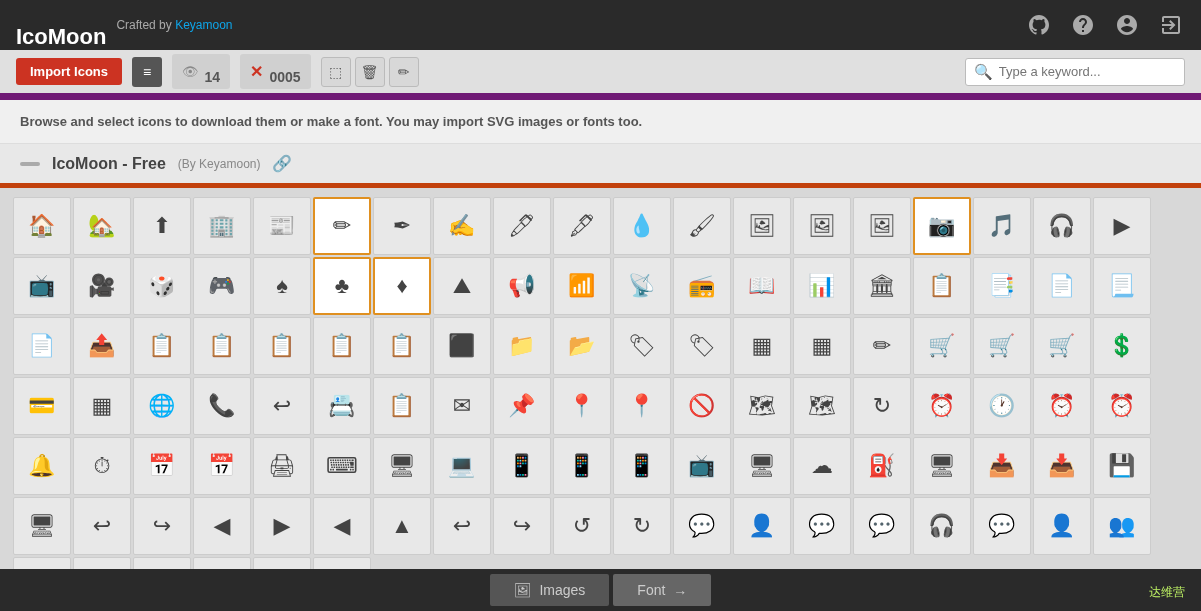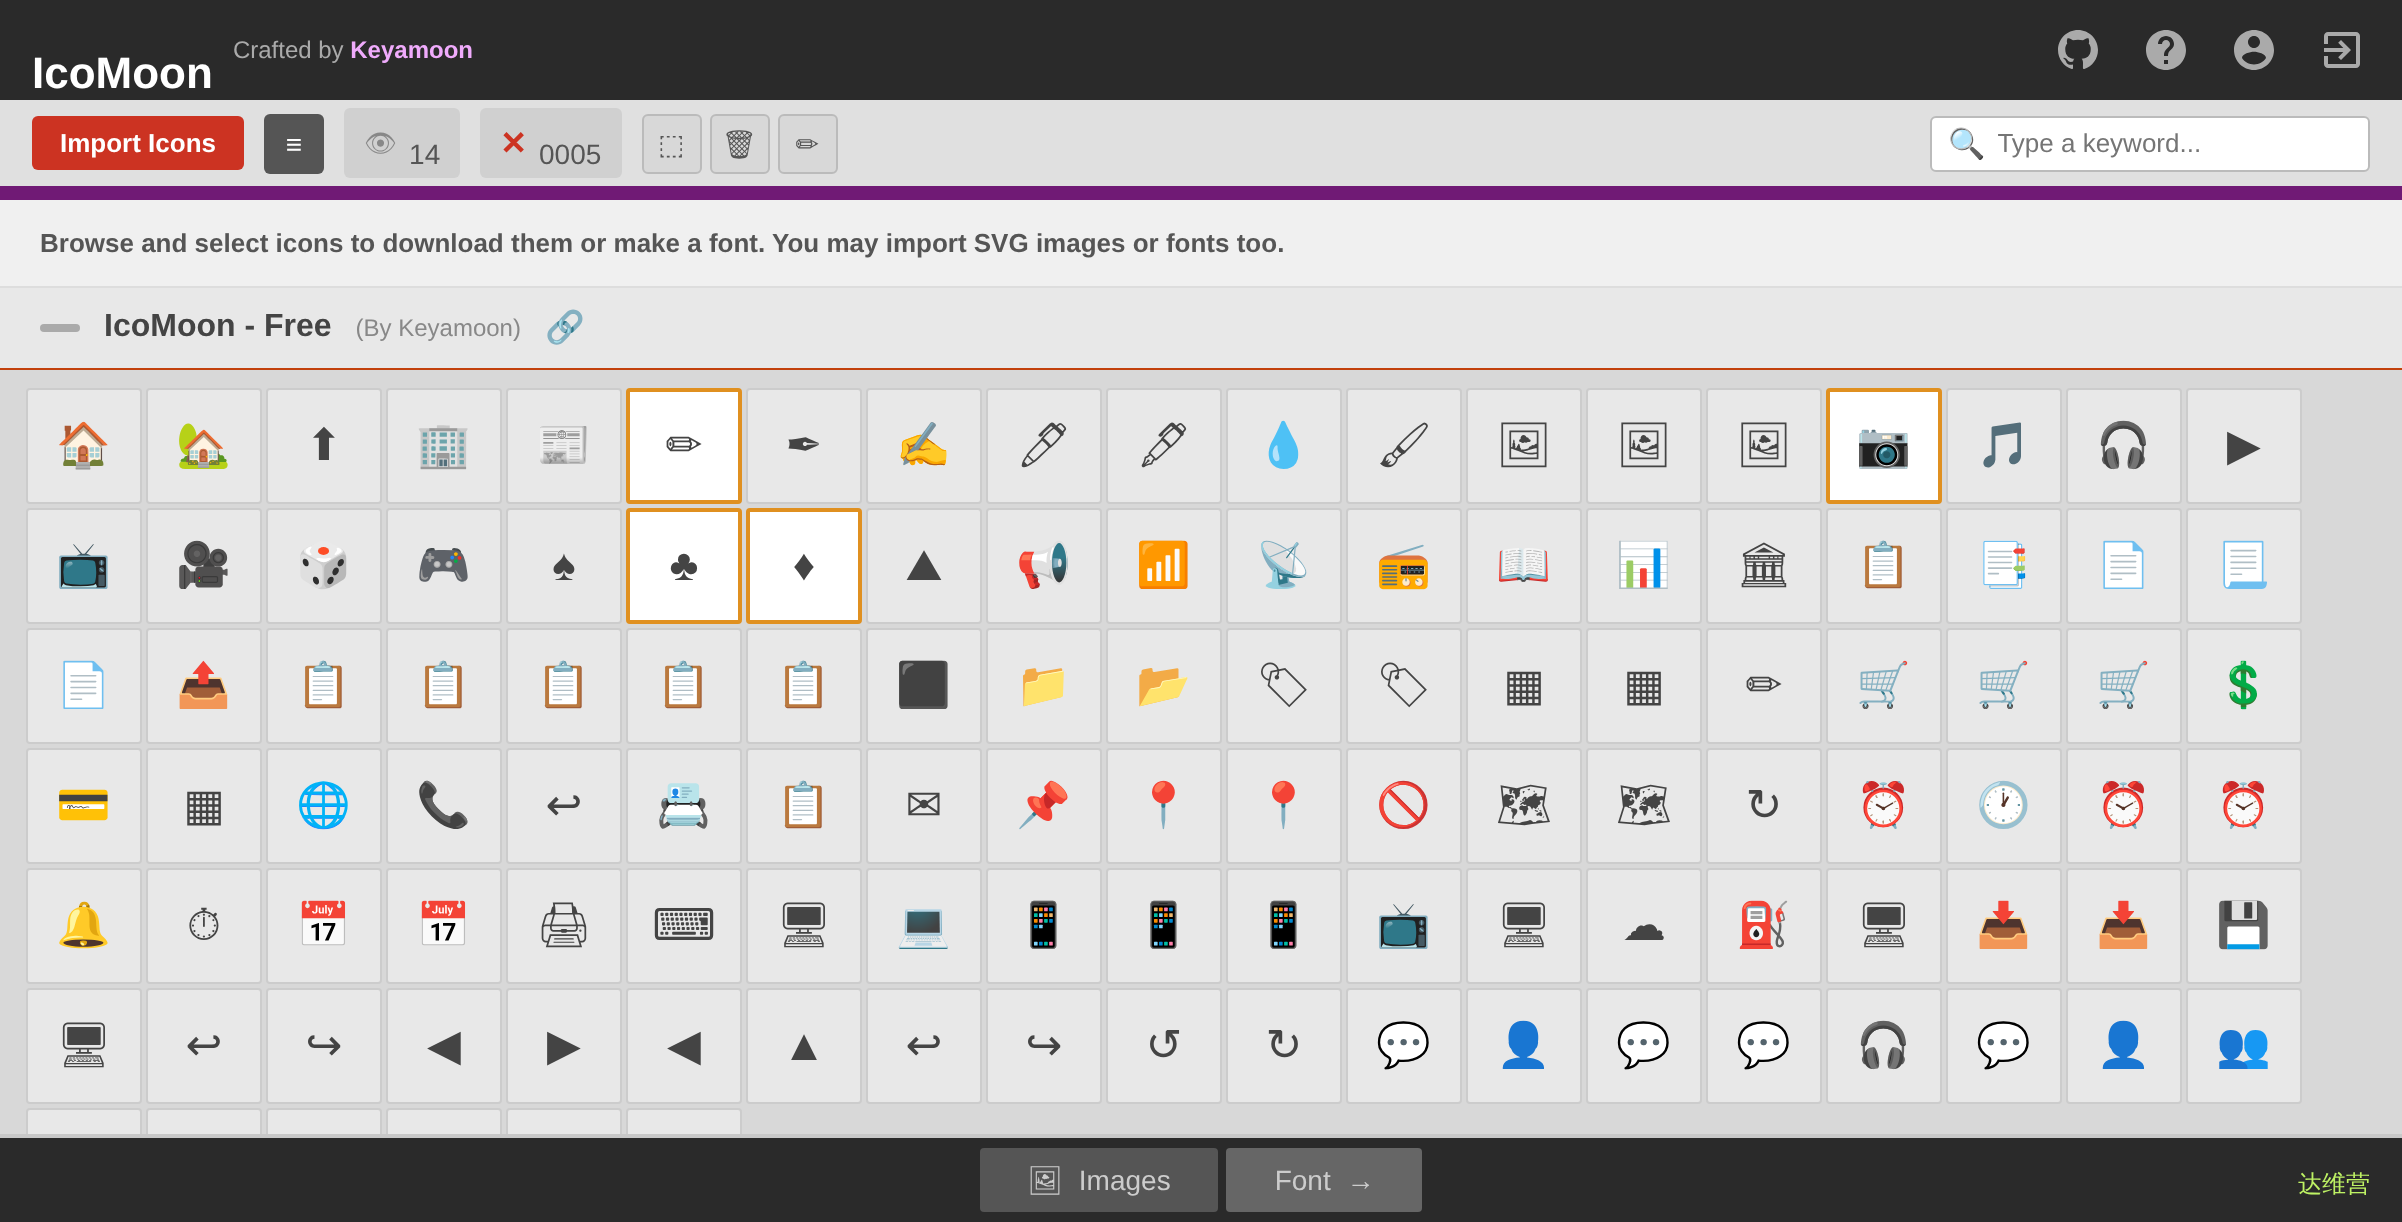--- a/index.html
+++ b/index.html
@@ -31,22 +31,22 @@
       font-size: 22px;
       font-weight: bold;
       color: #fff;
       margin-top: 23px;
     }
     #crafted-by {
       font-size: 12px;
       color: #aaa;
     }
     #crafted-by span {
-      color: #f0abfc;
-      font-weight: bold;
+      color: #0ea5e9;
+      font-weight: normal;
     }
     #header-right {
       display: flex;
       align-items: center;
       gap: 16px;
     }
     .header-icon {
       width: 28px;
       height: 28px;
       display: flex;
@@ -93,21 +93,21 @@
     .toolbar-group {
       display: flex;
       align-items: center;
       gap: 6px;
       background: #d0d0d0;
       padding: 4px 10px;
       border-radius: 3px;
     }
     .toolbar-count {
       font-size: 14px;
-      font-weight: normal;
+      font-weight: bold;
       color: #555;
       margin-top: 11px;
     }
     .toolbar-x { color: #cc3322; font-weight: bold; font-size: 16px; }
     .toolbar-actions {
       display: flex;
       align-items: center;
       gap: 4px;
     }
     .tool-btn {
@@ -156,21 +156,21 @@
       font-weight: bold;
     }
 
     
     #iconset-header {
       background: #e8e8e8;
       padding: 10px 20px;
       display: flex;
       align-items: center;
       gap: 12px;
-      border-bottom: 1px solid #c2410c;
+      border-bottom: 5px solid #c2410c;
     }
     .iconset-handle {
       width: 20px;
       height: 4px;
       background: #aaa;
       border-radius: 2px;
     }
     .iconset-title {
       font-size: 16px;
       font-weight: bold;

